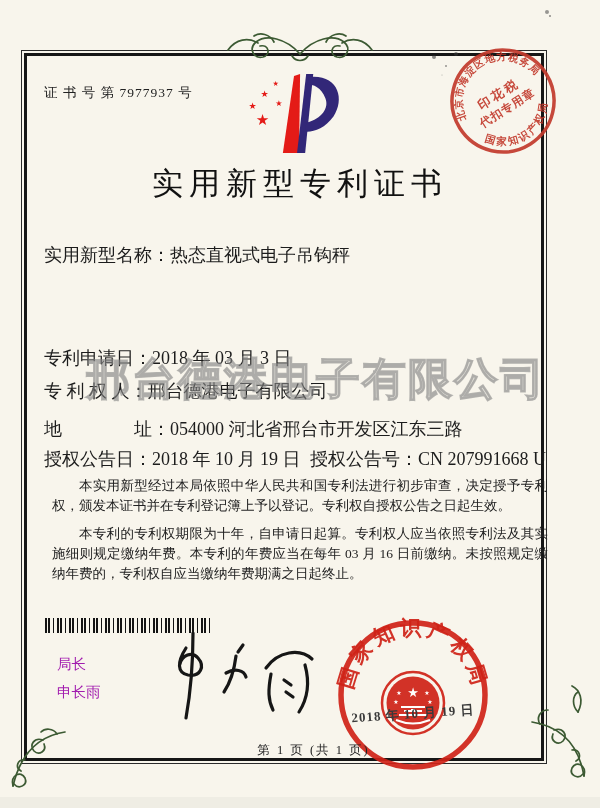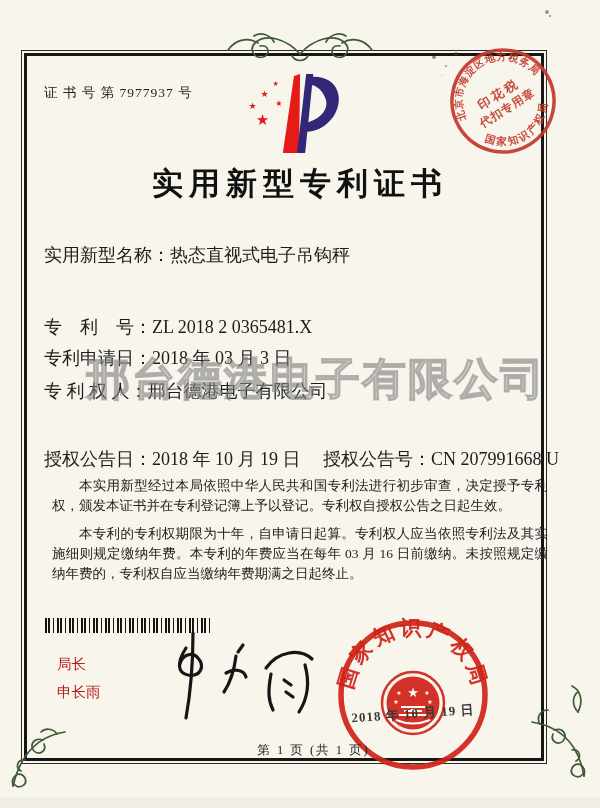--- a/index.html
+++ b/index.html
@@ -6,36 +6,36 @@
   body{width:600px;height:808px;overflow:hidden;background:#efede4;}
   #certificate{position:relative;width:600px;height:797px;background:#f8f5ec;
     font-family:"Liberation Serif","DejaVu Serif",serif;color:#1c1c1c;}
   
   .frame-outer{position:absolute;left:21px;top:50px;width:524px;height:712px;border:1px solid #2b2b2b;}
   .frame-inner{position:absolute;inset:2px;border:3px solid #161616;}
   
   .cert-no{position:absolute;left:44px;top:84px;font-size:13.5px;letter-spacing:1px;color:#222;}
   .logo{position:absolute;left:238px;top:72px;width:110px;height:86px;}
   .title{position:absolute;left:0;right:0;top:163px;text-align:center;font-size:31px;
-    font-weight:bold;letter-spacing:6px;color:#111;}
+    font-weight:normal;letter-spacing:6px;color:#111;}
   
   .row{position:absolute;left:44px;right:46px;font-size:18px;white-space:nowrap;}
   .row .lbl{display:inline-block;min-width:100px;}
   .row-name{top:243px}.row-inventor{top:285px}.row-patno{top:315px}
   .row-filing{top:346px}.row-patentee{top:379px}.row-addr{top:417px}.row-grant{top:447px}
-  .grant-no{position:absolute;left:266px;top:0;margin-left:13px;}
+  .grant-no{position:absolute;left:266px;top:0;}
   
   .paras{position:absolute;left:44px;top:468px;width:512px;font-size:13.5px;line-height:20px;
     text-align:justify;color:#222;}
   .paras p{margin:8px;text-indent:2em;}
   
   .barcode{position:absolute;left:45px;top:618px;width:168px;height:15px;
     background:repeating-linear-gradient(90deg,#141414 0 2px,#f8f5ec 2px 3px,#141414 3px 5px,#f8f5ec 5px 8px,#141414 8px 9px,#f8f5ec 9px 12px);}
   
-  .signer{position:absolute;left:57px;top:650px;font-size:14.5px;line-height:28px;color:#b91c1c;}
+  .signer{position:absolute;left:57px;top:650px;font-size:14.5px;line-height:28px;color:#a21caf;}
   .signature{position:absolute;left:148px;top:628px;width:185px;height:98px;}
   
   .seal{position:absolute;left:333px;top:615px;width:160px;height:160px;}
   .seal-date{position:absolute;left:338px;top:705px;width:150px;text-align:center;
     font-size:13px;font-weight:bold;color:#3a3a3a;letter-spacing:1px;transform:rotate(-4deg);}
   
   .tax-stamp{position:absolute;left:444px;top:42px;width:118px;height:118px;opacity:.92;}
   
   .watermark{position:absolute;left:86px;top:350px;width:500px;font-size:44px;font-weight:bold;
     letter-spacing:2px;white-space:nowrap;color:rgba(150,150,150,.22);
@@ -83,28 +83,28 @@
       <text x="33" y="14" font-size="7">★</text>
       <text x="36" y="34" font-size="8">★</text>
     </g>
   </svg>
 
   <div class="title">实用新型专利证书</div>
 
   <div class="row row-name">
     <span class="lbl">实用新型名称：</span><span>热态直视式电子吊钩秤</span>
   </div>
-  <div class="row row-patno">
-    <span class="lbl">专　利　号：</span><span>ZL 2018 2 0365481.X</span>
-  </div>
   <div class="row row-filing">
     <span class="lbl">专利申请日：</span><span>2018 年 03 月 3 日</span>
   </div>
   <div class="row row-patentee">
     <span class="lbl">专 利 权 人：</span><span>邢台德港电子有限公司</span>
+  </div>
+  <div class="row row-addr">
+    <span class="lbl">地　　　　址：</span><span>054000 河北省邢台市开发区江东三路</span>
   </div>
   <div class="row row-grant">
     <span class="lbl">授权公告日：</span><span>2018 年 10 月 19 日</span>
     <span class="grant-no"><span>授权公告号：</span><span>CN 207991668 U</span></span>
   </div>
 
   <div class="paras">
     <p>本实用新型经过本局依照中华人民共和国专利法进行初步审查，决定授予专利权，颁发本证书并在专利登记簿上予以登记。专利权自授权公告之日起生效。</p>
     <p>本专利的专利权期限为十年，自申请日起算。专利权人应当依照专利法及其实施细则规定缴纳年费。本专利的年费应当在每年 03 月 16 日前缴纳。未按照规定缴纳年费的，专利权自应当缴纳年费期满之日起终止。</p>
   </div>

